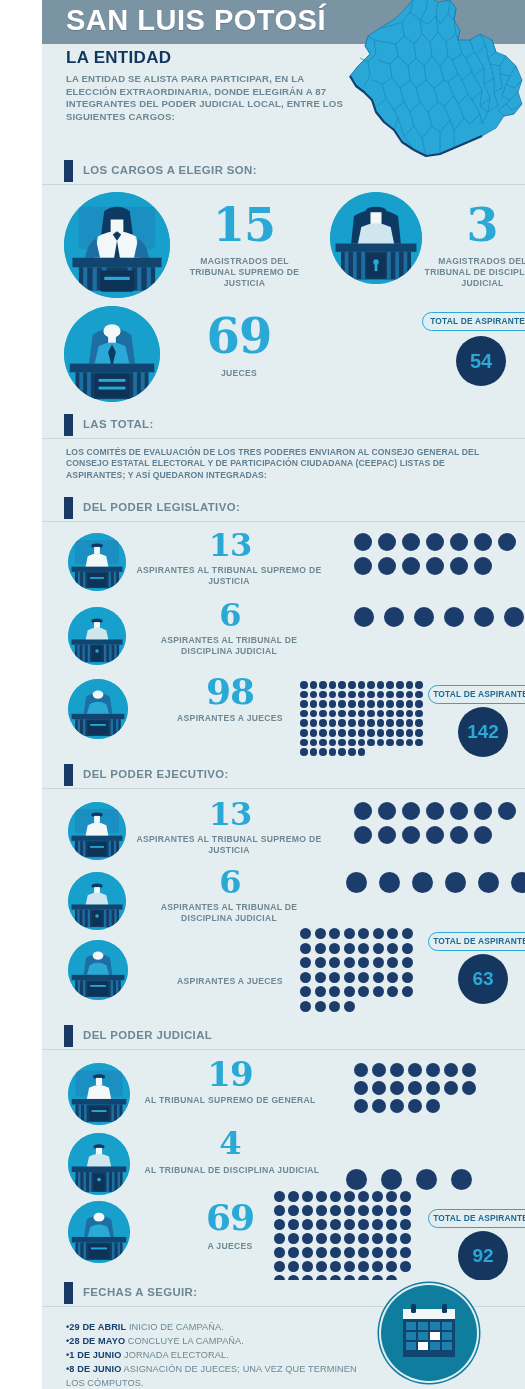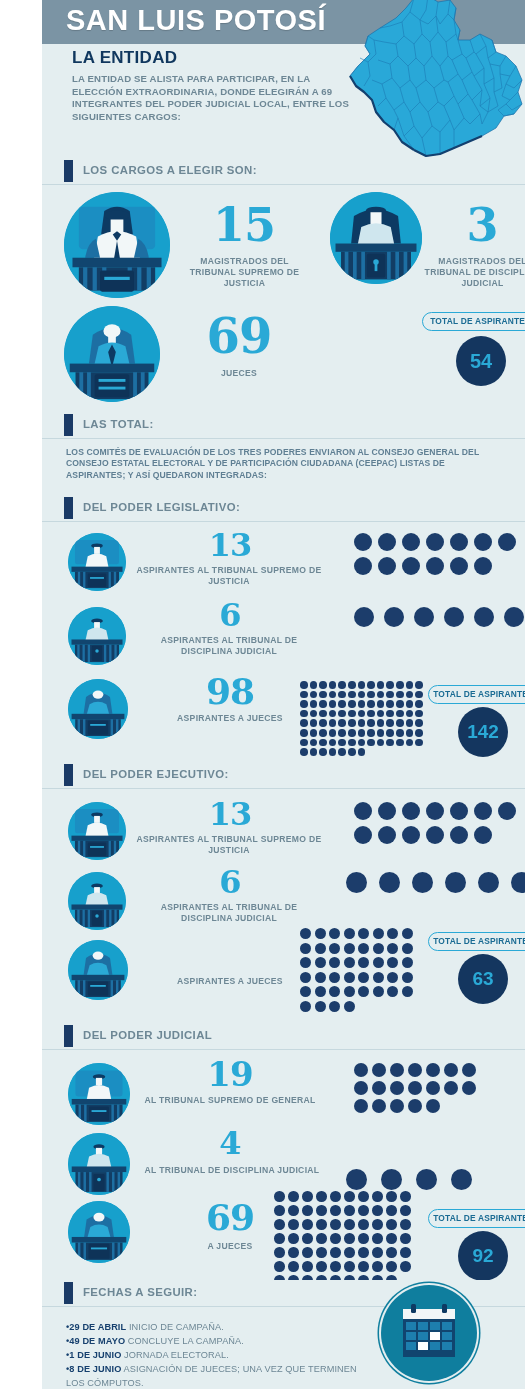--- a/index.html
+++ b/index.html
@@ -33,21 +33,21 @@
     text-shadow:0 1px 1px rgba(0,0,0,.18);
   }
   
   .map-wrap{
     position:absolute; left:310px; top:-4px; width:215px; height:162px;
     overflow:hidden;
   }
   .map-wrap svg{display:block;}
 
   
-  .intro{ position:absolute; left:72px; top:48px; width:290px; }
+  .intro{ position:absolute; left:66px; top:48px; width:290px; }
   .intro-h{
     font-size:17px; font-weight:bold; color:#10375e; letter-spacing:.3px;
     margin-bottom:5px;
   }
   .intro-p{
     font-size:9.6px; font-weight:bold; line-height:12.6px;
     color:#6d8795; letter-spacing:.15px;
   }
 
   
@@ -202,21 +202,21 @@
         <path d="M130 136 L130 158"></path>
         <path d="M144 134 L144 152"></path>
       </g>
       <path d="M104 154 L92 146 L84 134 L74 126 L66 116 L62 104 L54 96 L46 90 L40 80" fill="none" stroke="#13406f" stroke-width="2.2" stroke-linejoin="round"></path>
       <path d="M104 154 L116 160 L130 158 L144 152 L158 146 L172 140" fill="none" stroke="#13406f" stroke-width="2.2" stroke-linejoin="round"></path>
     </svg>
   </div>
 
   <div class="intro">
     <div class="intro-h">LA ENTIDAD</div>
-    <div class="intro-p">LA ENTIDAD SE ALISTA PARA PARTICIPAR, EN LA ELECCIÓN EXTRAORDINARIA, DONDE ELEGIRÁN A 69 INTEGRANTES DEL PODER JUDICIAL LOCAL, ENTRE LOS SIGUIENTES CARGOS:</div>
+    <div class="intro-p">LA ENTIDAD SE ALISTA PARA PARTICIPAR, EN LA ELECCIÓN EXTRAORDINARIA, DONDE ELEGIRÁN A 87 INTEGRANTES DEL PODER JUDICIAL LOCAL, ENTRE LOS SIGUIENTES CARGOS:</div>
   </div>
 
   <div class="sec" style="top:158px;">
     <div class="tab"></div>
     <div class="lbl">LOS CARGOS A ELEGIR SON:</div>
   </div>
 
   <div class="blk" style="top:184px; height:222px;">
 
     <div class="ico" style="left:22px; top:8px; width:106px; height:106px;">
@@ -833,21 +833,21 @@
     </div>
   </div>
 
   <div class="sec" style="top:1280px;">
     <div class="tab"></div>
     <div class="lbl">FECHAS A SEGUIR:</div>
   </div>
 
   <div class="dates" style="top:1320px;">
     <div><b>•29 DE ABRIL</b><span> INICIO DE CAMPAÑA.</span></div>
-    <div><b>•49 DE MAYO</b><span> CONCLUYE LA CAMPAÑA.</span></div>
+    <div><b>•28 DE MAYO</b><span> CONCLUYE LA CAMPAÑA.</span></div>
     <div><b>•1 DE JUNIO</b><span> JORNADA ELECTORAL.</span></div>
     <div class="wrapline"><b>•8 DE JUNIO</b><span> ASIGNACIÓN DE JUECES; UNA VEZ QUE TERMINEN LOS CÓMPUTOS.</span></div>
   </div>
 
   <div class="cal-ring">
     <svg width="60" height="60" viewBox="0 0 60 60">
       <rect x="4" y="6" width="52" height="10" fill="#f2f7f8"></rect>
       <rect x="12" y="1" width="5" height="9" rx="1.5" fill="#0d3a63"></rect>
       <rect x="43" y="1" width="5" height="9" rx="1.5" fill="#0d3a63"></rect>
       <rect x="4" y="16" width="52" height="38" fill="#11456f"></rect>

